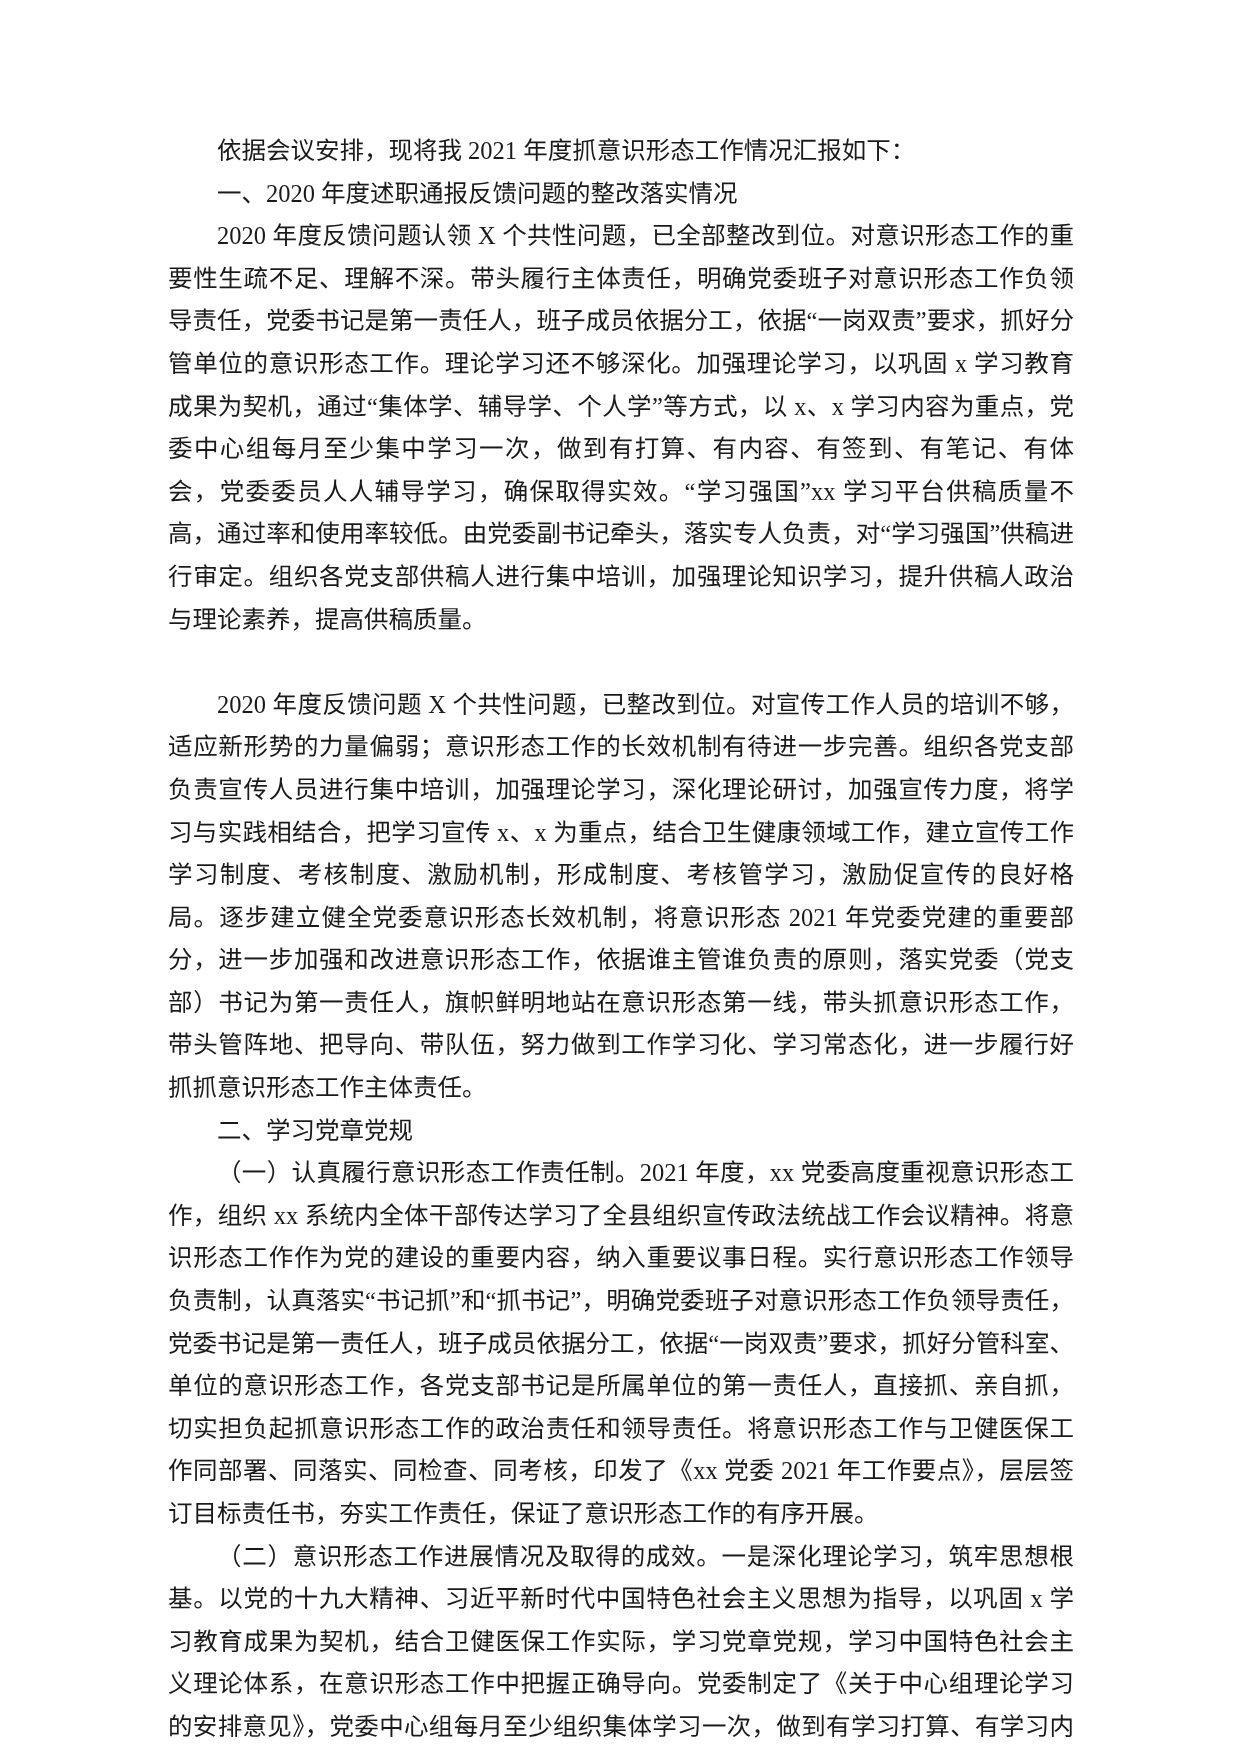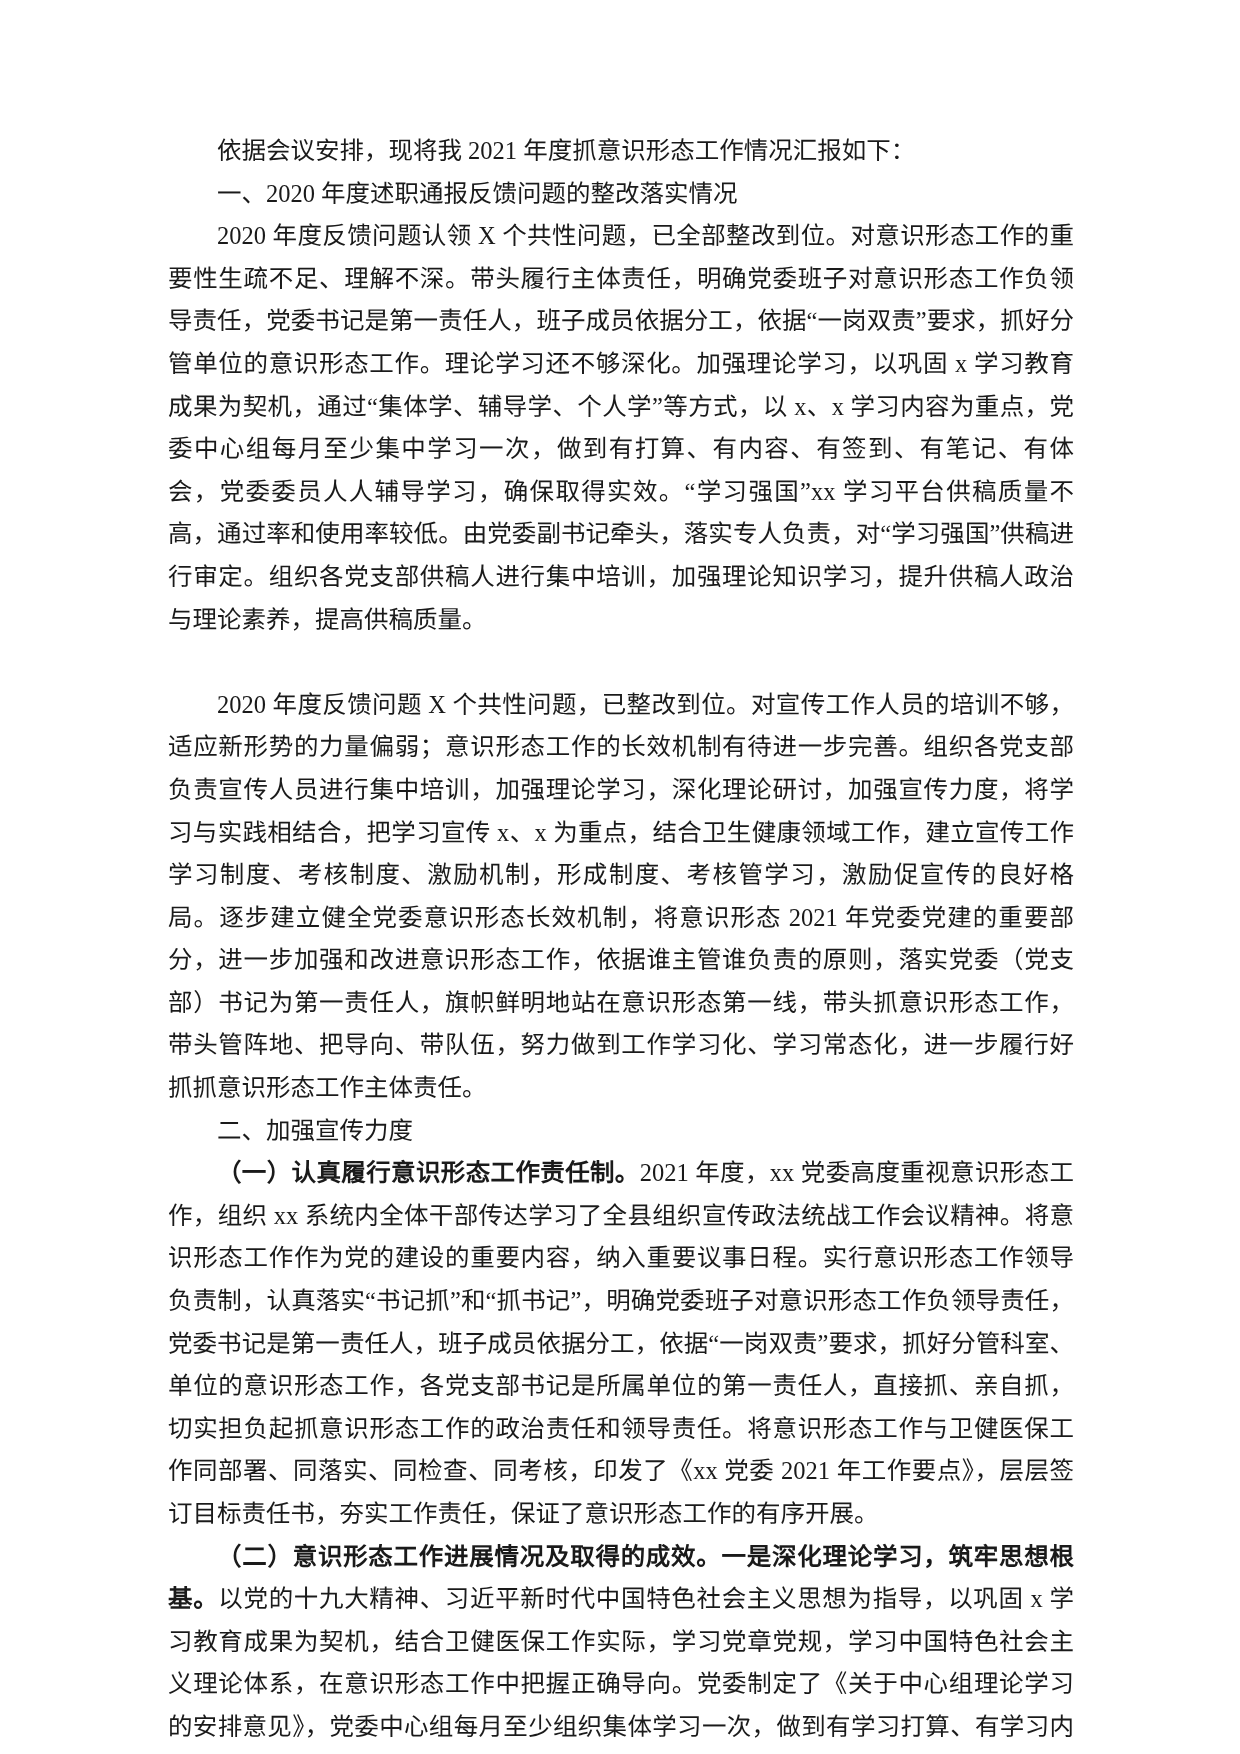--- a/index.html
+++ b/index.html
@@ -38,39 +38,39 @@
     font-weight: normal;
   }
   p.heading {
     font-weight: normal;
     text-indent: 2em;
   }
   .sp {
     height: 42.6px;
   }
   .b {
-    font-weight: bold;
+    font-weight: normal;
   }
 </style>
 </head>
 <body>
 
 <div class="page">
   <div class="content">
 
     <p class="body">依据会议安排，现将我 2021 年度抓意识形态工作情况汇报如下：</p>
 
     <p class="heading">一、2020 年度述职通报反馈问题的整改落实情况</p>
 
     <p class="body">2020 年度反馈问题认领 X 个共性问题，已全部整改到位。对意识形态工作的重要性生疏不足、理解不深。带头履行主体责任，明确党委班子对意识形态工作负领导责任，党委书记是第一责任人，班子成员依据分工，依据“一岗双责”要求，抓好分管单位的意识形态工作。理论学习还不够深化。加强理论学习，以巩固 x 学习教育成果为契机，通过“集体学、辅导学、个人学”等方式，以 x、x 学习内容为重点，党委中心组每月至少集中学习一次，做到有打算、有内容、有签到、有笔记、有体会，党委委员人人辅导学习，确保取得实效。“学习强国”xx 学习平台供稿质量不高，通过率和使用率较低。由党委副书记牵头，落实专人负责，对“学习强国”供稿进行审定。组织各党支部供稿人进行集中培训，加强理论知识学习，提升供稿人政治与理论素养，提高供稿质量。</p>
 
     <div class="sp"></div>
 
     <p class="body">2020 年度反馈问题 X 个共性问题，已整改到位。对宣传工作人员的培训不够，适应新形势的力量偏弱；意识形态工作的长效机制有待进一步完善。组织各党支部负责宣传人员进行集中培训，加强理论学习，深化理论研讨，加强宣传力度，将学习与实践相结合，把学习宣传 x、x 为重点，结合卫生健康领域工作，建立宣传工作学习制度、考核制度、激励机制，形成制度、考核管学习，激励促宣传的良好格局。逐步建立健全党委意识形态长效机制，将意识形态 2021 年党委党建的重要部分，进一步加强和改进意识形态工作，依据谁主管谁负责的原则，落实党委（党支部）书记为第一责任人，旗帜鲜明地站在意识形态第一线，带头抓意识形态工作，带头管阵地、把导向、带队伍，努力做到工作学习化、学习常态化，进一步履行好抓抓意识形态工作主体责任。</p>
 
-    <p class="heading">二、加强宣传力度</p>
+    <p class="heading">二、学习党章党规</p>
 
     <p class="body"><span class="b">（一）认真履行意识形态工作责任制。</span><span>2021 年度，xx 党委高度重视意识形态工作，组织 xx 系统内全体干部传达学习了全县组织宣传政法统战工作会议精神。将意识形态工作作为党的建设的重要内容，纳入重要议事日程。实行意识形态工作领导负责制，认真落实“书记抓”和“抓书记”，明确党委班子对意识形态工作负领导责任，党委书记是第一责任人，班子成员依据分工，依据“一岗双责”要求，抓好分管科室、单位的意识形态工作，各党支部书记是所属单位的第一责任人，直接抓、亲自抓，切实担负起抓意识形态工作的政治责任和领导责任。将意识形态工作与卫健医保工作同部署、同落实、同检查、同考核，印发了《xx 党委 2021 年工作要点》，层层签订目标责任书，夯实工作责任，保证了意识形态工作的有序开展。</span></p>
 
     <p class="body"><span class="b">（二）意识形态工作进展情况及取得的成效。一是深化理论学习，筑牢思想根基。</span><span>以党的十九大精神、习近平新时代中国特色社会主义思想为指导，以巩固 x 学习教育成果为契机，结合卫健医保工作实际，学习党章党规，学习中国特色社会主义理论体系，在意识形态工作中把握正确导向。党委制定了《关于中心组理论学习的安排意见》，党委中心组每月至少组织集体学习一次，做到有学习打算、有学习内容、有签到册、有学习笔记、有心得体会，党委委员人人辅导学习，确保取得实效。各党支部均召开了专题会议，制定了符合实际的集中学习打算、学习制度和考勤制度，坚持周一学习日和每月 X 日、XX 日党</span></p>
 
   </div>
 </div>
 
 </body></html>

